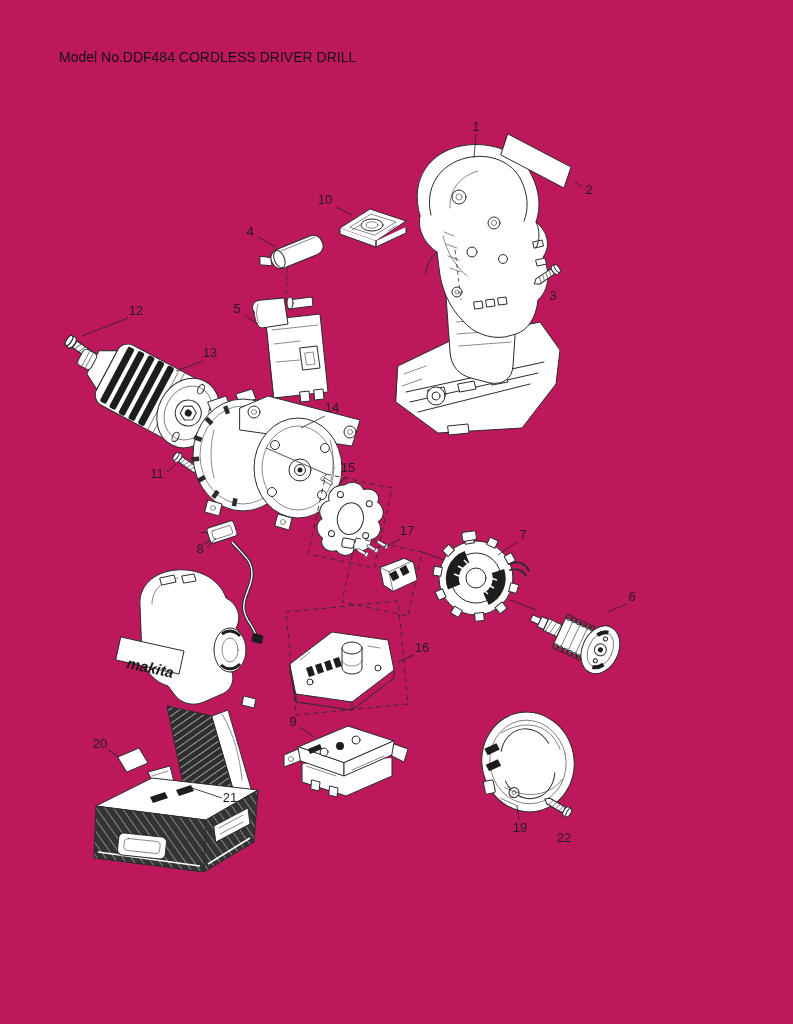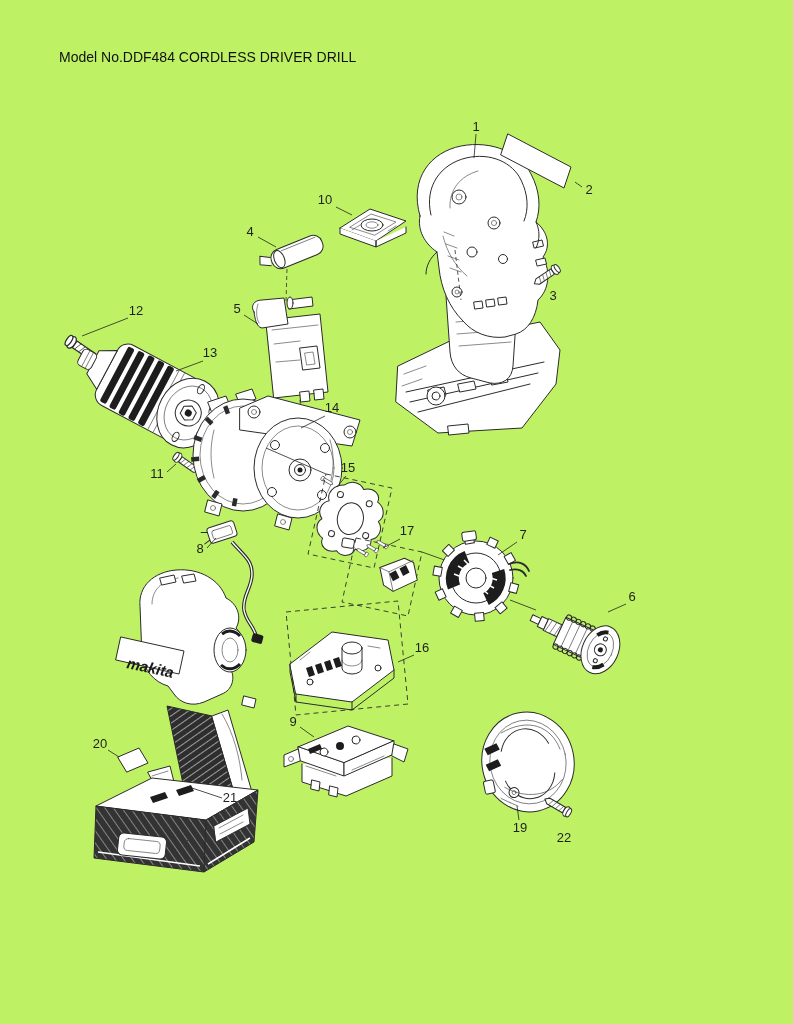--- a/index.html
+++ b/index.html
@@ -1,16 +1,16 @@
 <!DOCTYPE html>
 <html><head>
 <meta charset="utf-8">
 <style>
   html,body{margin:0;padding:0;background:#fff;}
-  #page{position:relative;width:793px;height:1024px;background:#bef264;overflow:hidden;}
+  #page{position:relative;width:793px;height:1024px;background:#be185d;overflow:hidden;}
   svg{display:block;}
   .t{font:14px "Liberation Sans",sans-serif;fill:#111;}
   .n{font:13px "Liberation Sans",sans-serif;fill:#1f1f1f;text-anchor:middle;}
   .logo{font:italic 700 15px "Liberation Sans",sans-serif;fill:#1a1a1a;}
   .o{fill:#fff;stroke:#2b2b2b;stroke-width:1;stroke-linejoin:round;stroke-linecap:round;}
   .l{fill:none;stroke:#2b2b2b;stroke-width:1;stroke-linejoin:round;stroke-linecap:round;}
   .lt{fill:none;stroke:#3d3d3d;stroke-width:.6;stroke-linecap:round;}
   .ld{fill:none;stroke:#222;stroke-width:.8;}
   .dk{fill:#1d1d1d;stroke:none;}
   .db{fill:none;stroke:#2b2b2b;stroke-width:.9;stroke-dasharray:5 4;}

